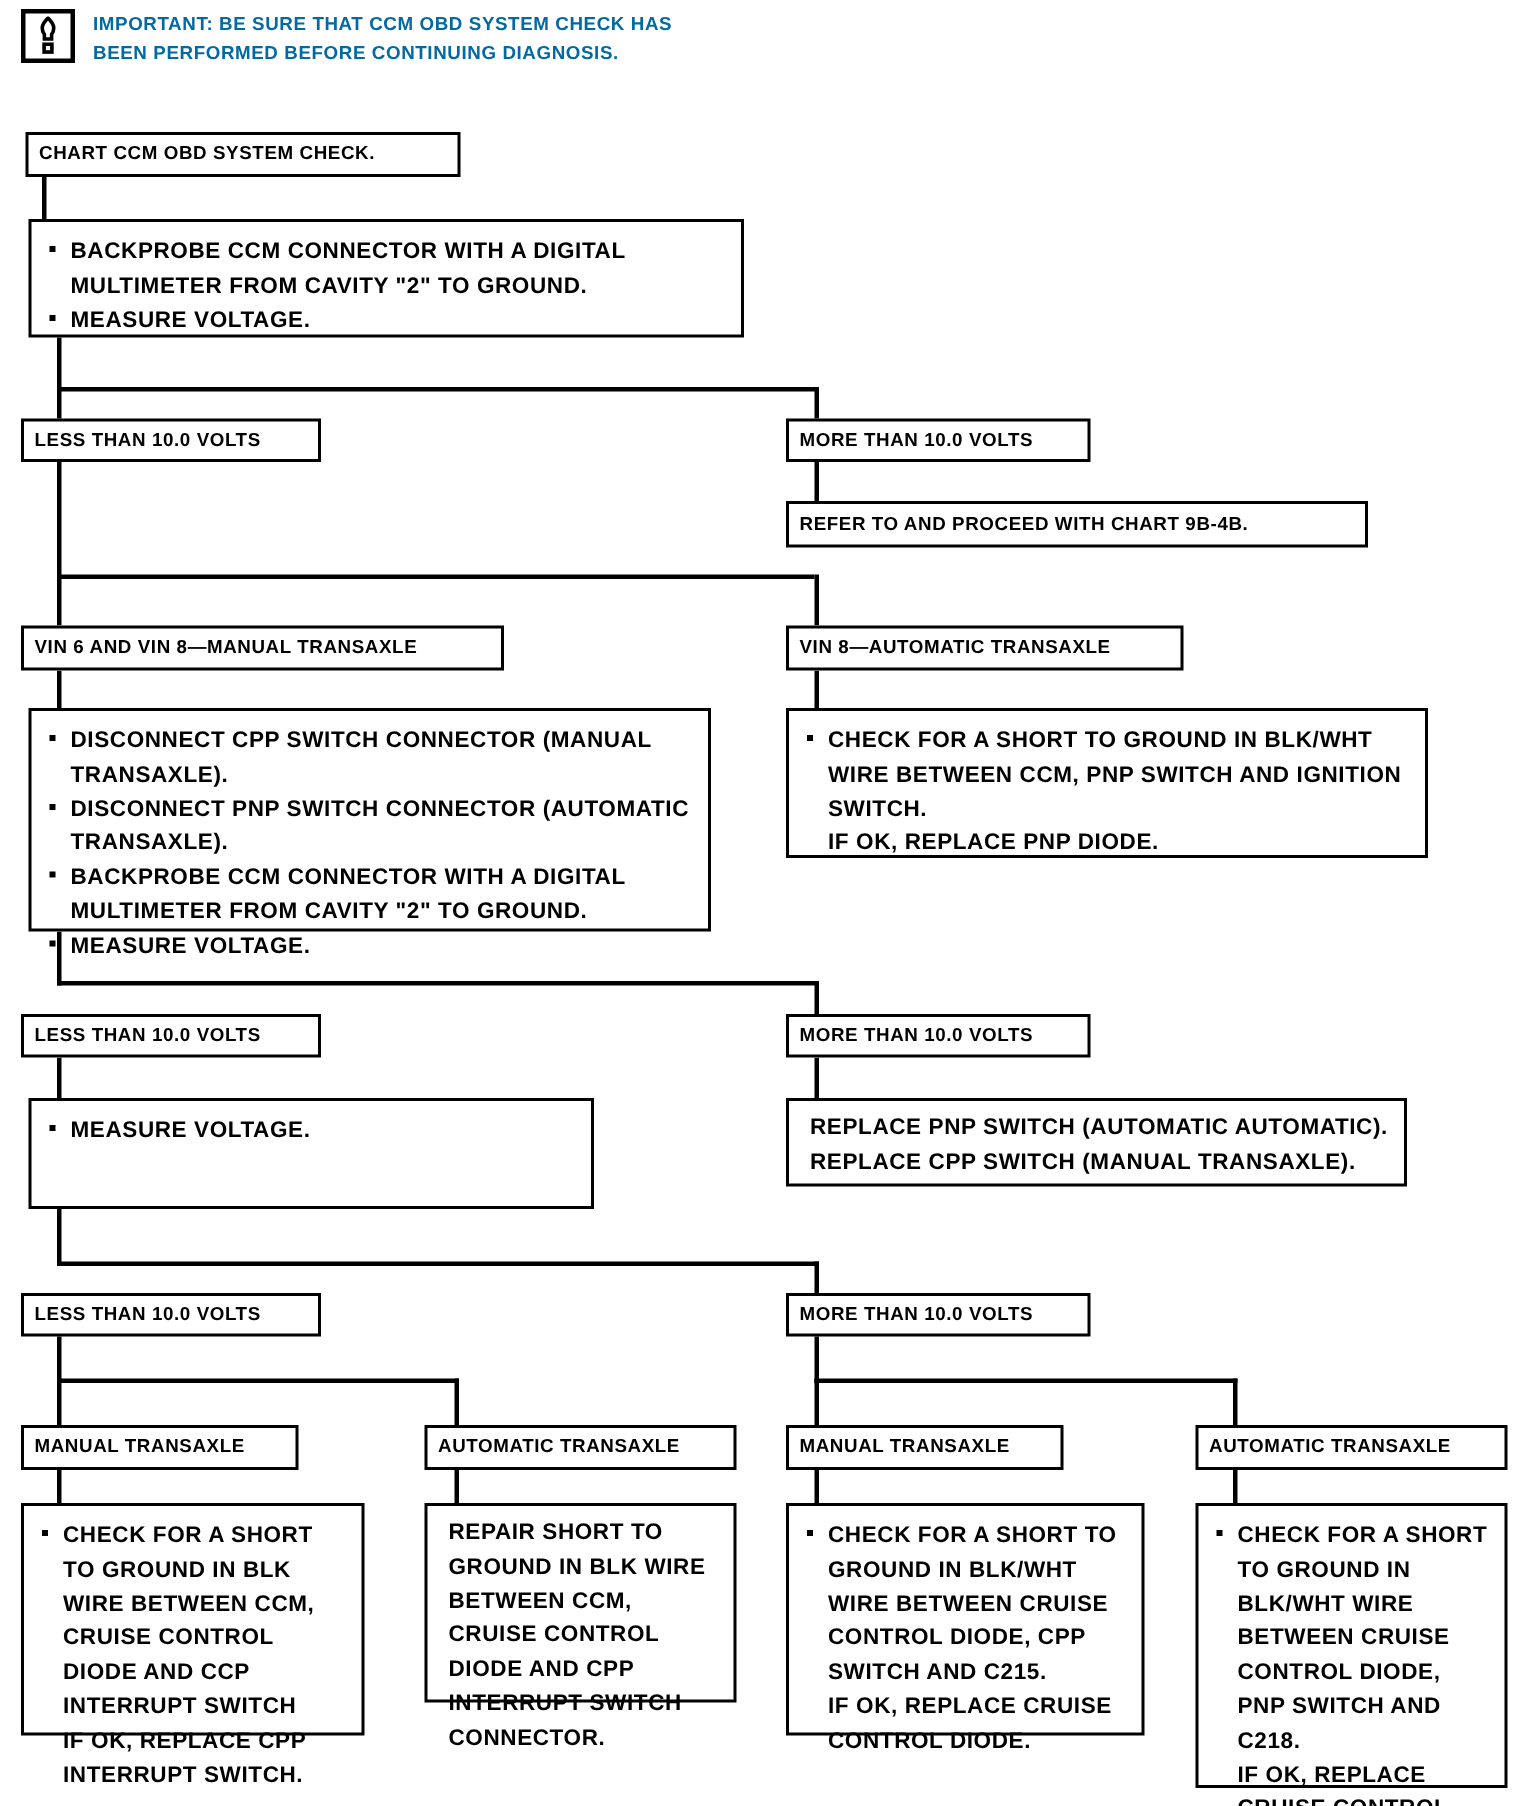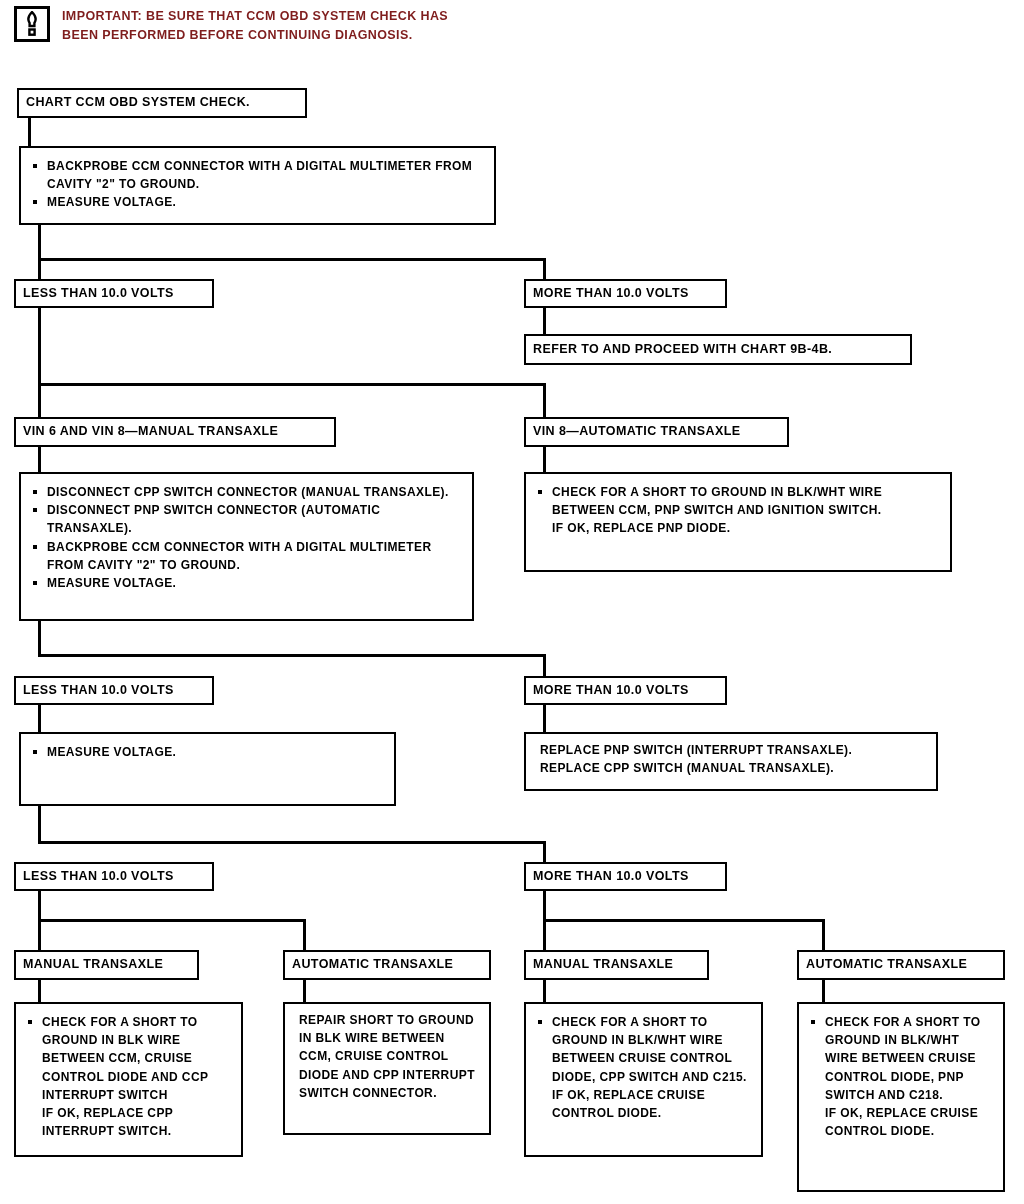--- a/index.html
+++ b/index.html
@@ -30,21 +30,21 @@
   .labelbox {
     display: flex;
     align-items: center;
     padding: 0 7px;
     font-size: 12.5px;
     line-height: 1.1;
     white-space: nowrap;
   }
   .textbox {
     padding: 9px 10px 8px 10px;
-    font-size: 12px;
+    font-size: 15px;
     line-height: 1.52;
   }
   .textbox.pad-tight { padding: 7px 10px 6px 12px; }
 
   
   ul.blist {
     margin: 0;
     padding: 0;
     list-style: none;
   }
@@ -85,21 +85,21 @@
     justify-content: center;
     flex: 0 0 auto;
   }
   #note-text {
     font-size: 12.5px;
     font-weight: bold;
     line-height: 1.55;
     letter-spacing: 0.4px;
     padding-top: 1px;
     white-space: pre-line;
-    color: #7f1d1d;
+    color: #0369a1;
   }
 
   
   .ln {
     position: absolute;
     background: #000000;
   }
 </style>
 </head>
 <body>
@@ -214,21 +214,21 @@
     <span>MORE THAN 10.0 VOLTS</span>
   </div>
 
   <div class="box textbox" style="left:19px; top:732px; width:377px; height:74px;">
     <ul class="blist">
       <li>MEASURE VOLTAGE.</li>
     </ul>
   </div>
 
   <div class="box textbox pad-tight" style="left:524px; top:732px; width:414px; height:59px;">
-    <div class="plain-line">REPLACE PNP SWITCH (INTERRUPT TRANSAXLE).</div>
+    <div class="plain-line">REPLACE PNP SWITCH (AUTOMATIC AUTOMATIC).</div>
     <div class="plain-line">REPLACE CPP SWITCH (MANUAL TRANSAXLE).</div>
   </div>
 
   <div class="box labelbox" style="left:14px; top:862px; width:200px; height:29px;">
     <span>LESS THAN 10.0 VOLTS</span>
   </div>
   <div class="box labelbox" style="left:524px; top:862px; width:203px; height:29px;">
     <span>MORE THAN 10.0 VOLTS</span>
   </div>
 

